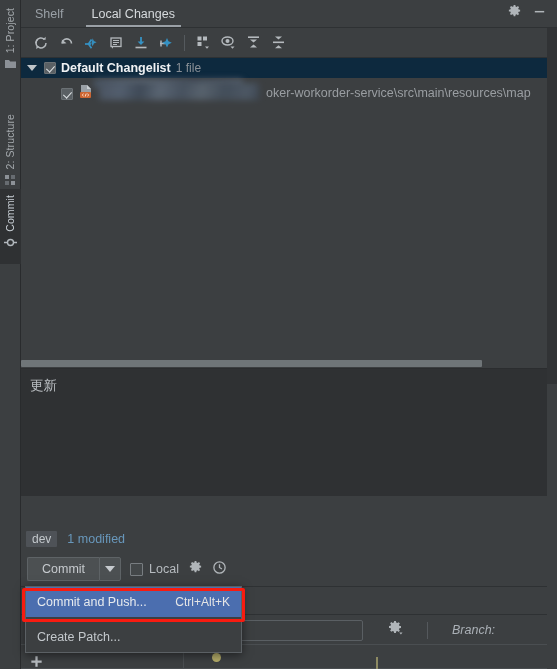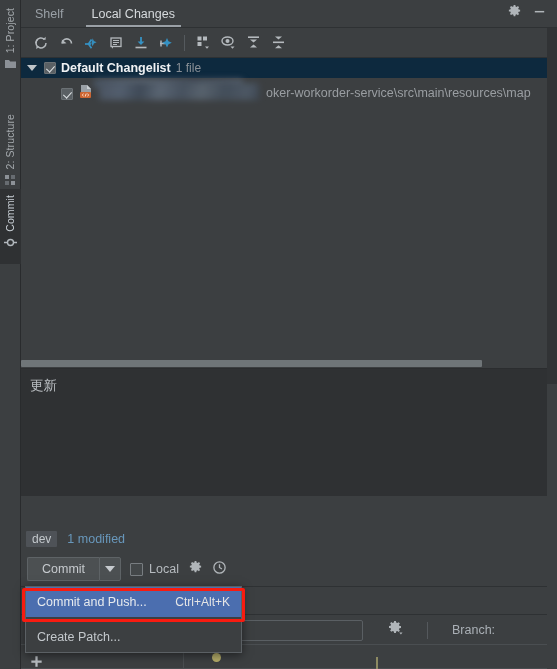--- a/index.html
+++ b/index.html
@@ -177,21 +177,21 @@
     display: flex; align-items: center; border-bottom: 1px solid #2e3133;
   }
   .bt-tab {
     display: flex; align-items: center; gap: 7px;
     padding: 0 10px; font-size: 12.5px; color: #9aa0a6; height: 100%;
   }
   .xmark { color: #7e8388; font-size: 13px; line-height: 1; }
   .bt-body { position: absolute; left: 0; top: 28px; right: 0; bottom: 0; }
   .bt-toolrow {
     position: absolute; left: 163px; top: 0; right: 0; height: 30px;
-    display: flex; align-items: center; gap: 24px; padding-left: 14px;
+    display: flex; align-items: center; gap: 24px; padding-left: 14px; font-style: italic;
   }
   .searchfield {
     width: 165px; height: 21px; background: #3c3f41;
     border: 1px solid #5a5f63; border-radius: 2px;
     display: flex; align-items: center; padding-left: 6px; gap: 2px;
   }
   .branch-label { font-size: 12.5px; color: #aab0b6; }
   .vsep-lite { width: 1px; height: 17px; background: #55595d; }
   .log-row {
     position: absolute; left: 163px; top: 30px; right: 0; height: 24px;

